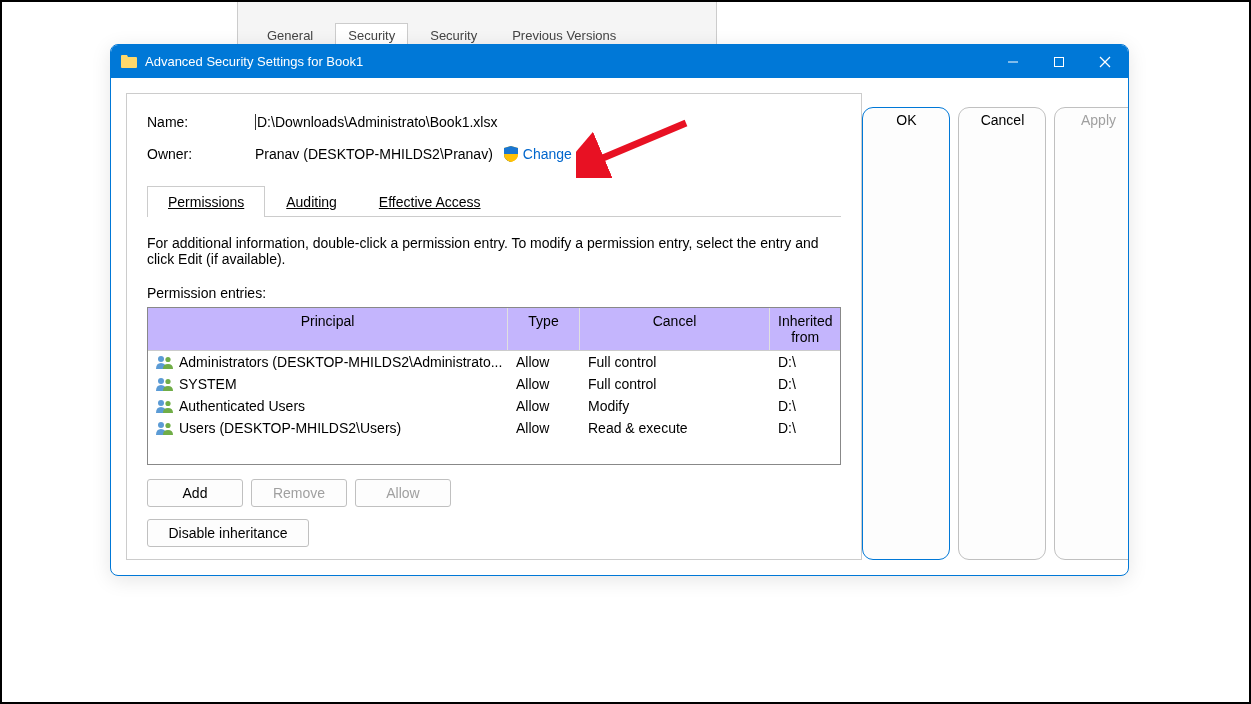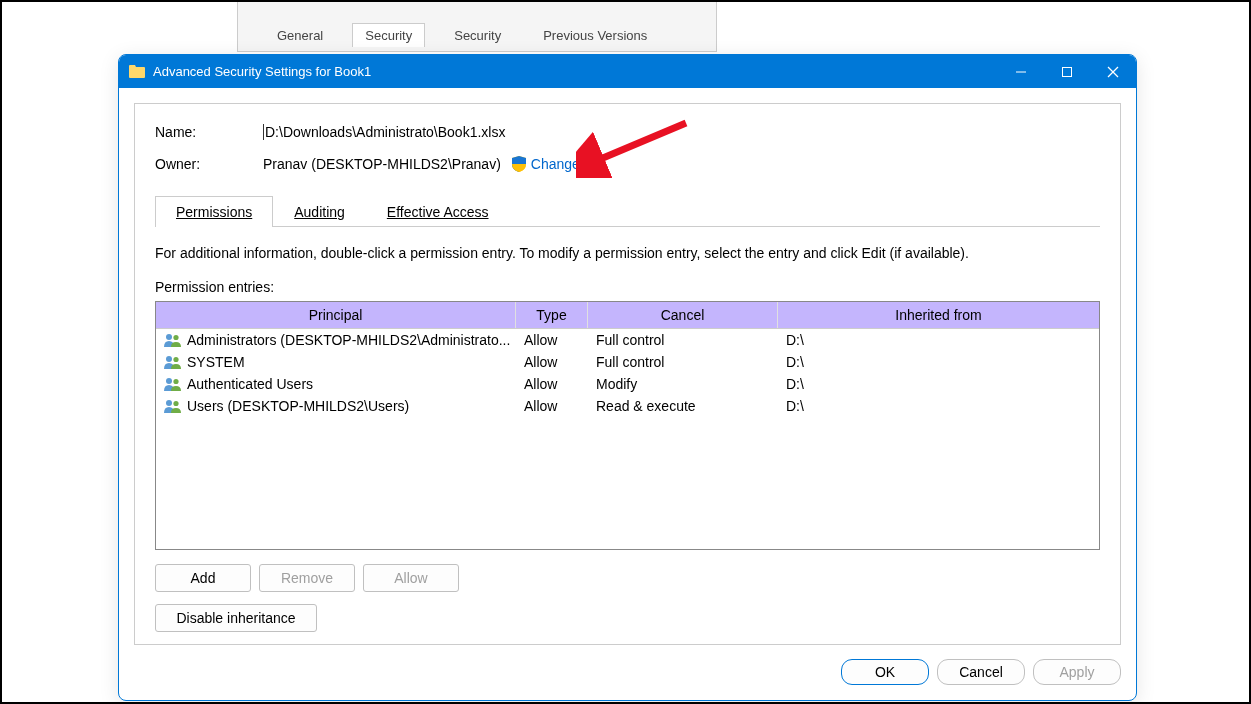--- a/index.html
+++ b/index.html
@@ -23,48 +23,47 @@
     top: 0;
     width: 480px;
     height: 50px;
     border: 1px solid #ccc;
     border-top: none;
     background: #f5f5f5;
   }
   .bg-tabs .tabrow {
     position: absolute;
     bottom: 4px;
-    left: 26px;
-    display: flex;
-    gap: 16px;
+    left: 16px;
+    display: flex;
+    gap: 9px;
   }
   .bg-tab {
     padding: 4px 12px;
     font-size: 13px;
     color: #444;
     border: 1px solid transparent;
     border-bottom: none;
     cursor: pointer;
   }
   .bg-tab.active {
     background: #fff;
     border-color: #ccc;
   }
   .dialog {
     position: absolute;
     left: 108px;
-    top: 52px;
+    top: 42px;
     width: 1019px;
-    height: 647px;
+    height: 532px;
     border: 1px solid #0078d7;
     border-radius: 8px;
     overflow: hidden;
     background: #fff;
     box-shadow: 0 4px 20px rgba(0,0,0,0.1);
-    margin-left: 8px;
   }
   .titlebar {
     height: 33px;
     background: #0078d7;
     display: flex;
     align-items: center;
     padding-left: 10px;
     color: #fff;
   }
   .folder-icon {
@@ -84,21 +83,21 @@
     display: flex;
     align-items: center;
     justify-content: center;
     cursor: pointer;
   }
   .win-btn svg { pointer-events: none; }
   .content {
     padding: 15px;
     height: calc(100% - 33px);
     display: flex;
-    flex-direction: column;
+    flex-direction: row;
   }
   .panel {
     border: 1px solid #ccc;
     flex: 1;
     padding: 20px 20px 12px 20px;
     display: flex;
     flex-direction: column;
   }
   .row {
     display: flex;

